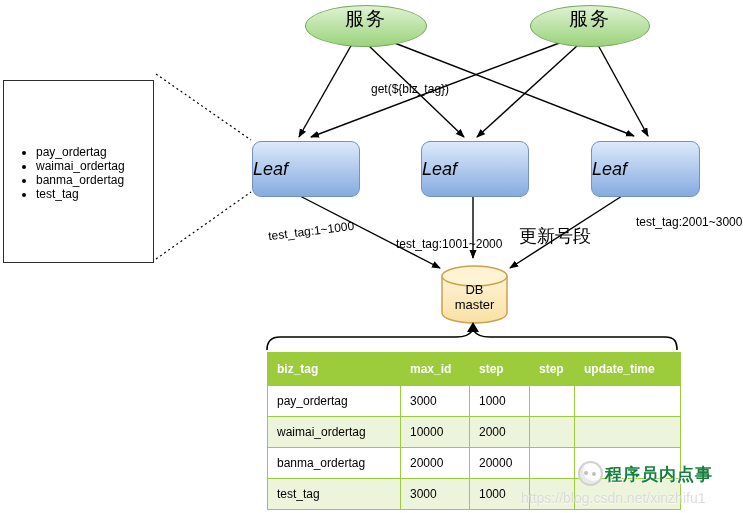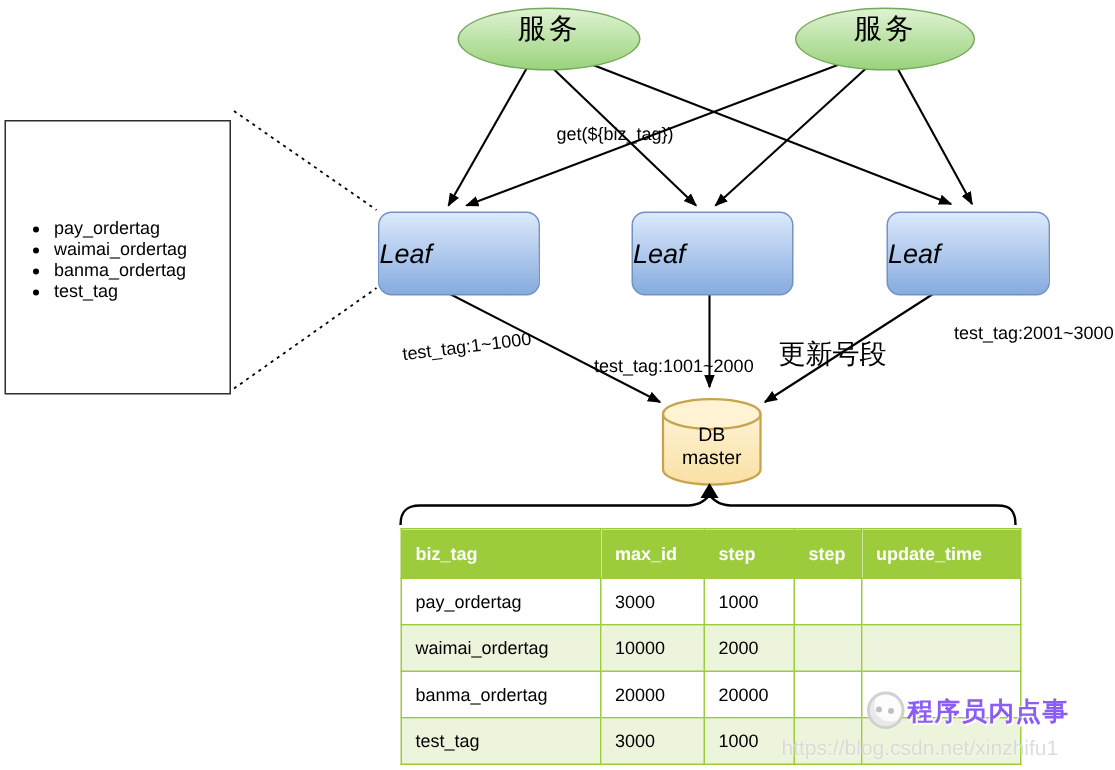--- a/index.html
+++ b/index.html
@@ -64,21 +64,21 @@
     position:absolute;left:578px;top:461px;width:25px;height:25px;border-radius:50%;
     background:#fdfdfd;border:2px solid #cfcfcf;box-sizing:border-box;
     box-shadow:inset 3px -3px 0 #e9e9e9;opacity:.95;
   }
   .wm-icon::before{
     content:"";position:absolute;left:4px;top:8px;width:4px;height:4px;border-radius:50%;
     background:#bdbdbd;box-shadow:8px 1px 0 #bdbdbd;
   }
   .wm-name{
     position:absolute;left:605px;top:463px;font-size:17px;font-weight:bold;
-    color:#8b5cf6;letter-spacing:1px;white-space:nowrap;
+    color:#15803d;letter-spacing:1px;white-space:nowrap;
     text-shadow:1px 1px 0 rgba(255,255,255,.95),-1px -1px 0 rgba(255,255,255,.6);
   }
   .wm-url{
     position:absolute;left:521px;top:490px;font-size:14px;color:#d7d7d7;
     white-space:nowrap;opacity:.85;
     text-shadow:0 1px 1px rgba(255,255,255,.8);
   }
 </style>
 </head>
 <body>

